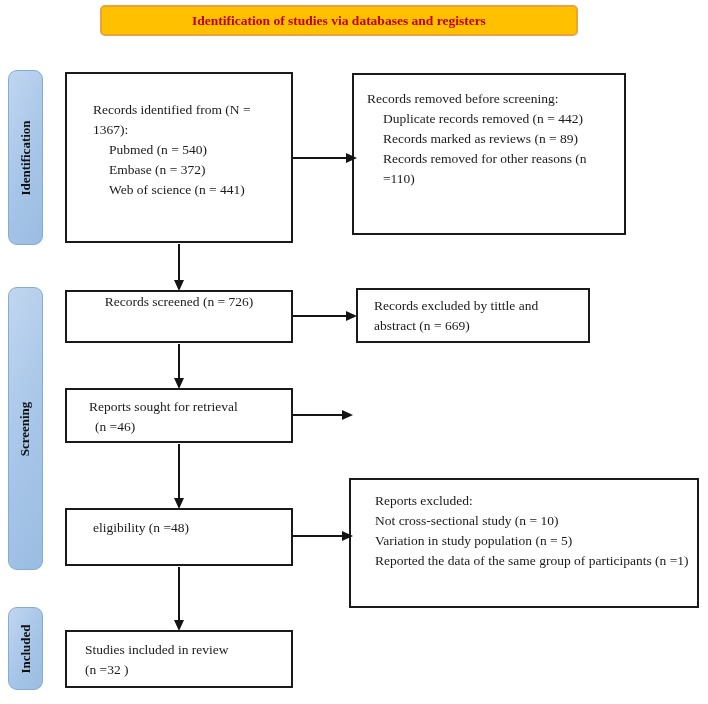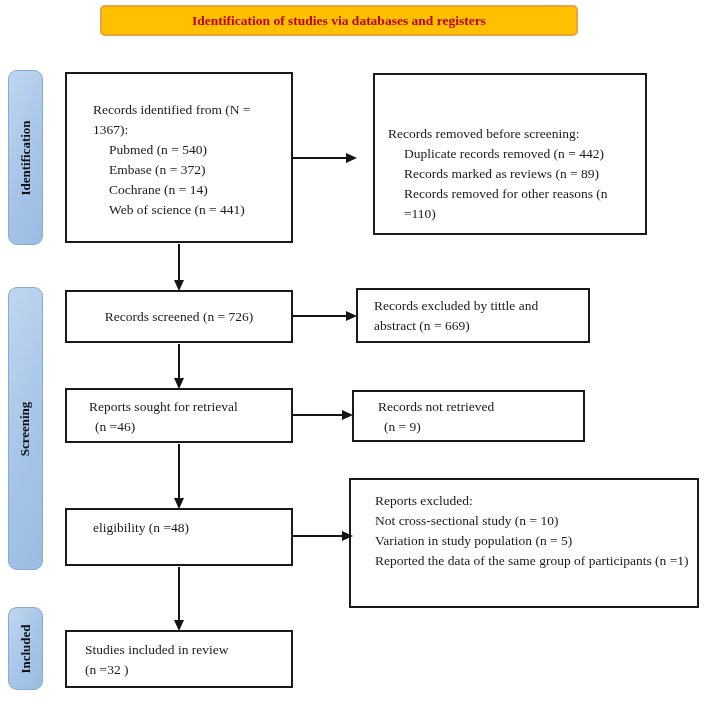--- a/index.html
+++ b/index.html
@@ -55,23 +55,23 @@
     background: #ffffff;
     border: 2px solid #1a1a1a;
     font-size: 13.5px;
     line-height: 20px;
   }
   .fbox .line { display: block; }
   .indent  { padding-left: 16px; }
   .indent2 { padding-left: 6px; }
 
   #box-identified       { left: 65px;  top: 72px;  width: 228px; height: 171px; padding: 26px 8px 0 26px; }
-  #box-removed          { left: 373px; top: 73px;  width: 274px; height: 162px; padding: 49px 8px 0 13px; }
+  #box-removed          { left: 352px; top: 73px;  width: 274px; height: 162px; padding: 14px 8px 0 13px; }
   #box-screened         { left: 65px;  top: 290px; width: 228px; height: 53px;
-                          display: flex; align-items: center; justify-content: center;
+                          display: flex; justify-content: center;
                           text-align: center; padding: 0 6px; }
   #box-excluded-ta      { left: 356px; top: 288px; width: 234px; height: 55px; padding: 6px 10px 8px 16px; }
   #box-sought           { left: 65px;  top: 388px; width: 228px; height: 55px; padding: 7px 8px 0 22px; }
   #box-not-retrieved    { left: 352px; top: 390px; width: 233px; height: 52px; padding: 5px 8px 0 24px; }
   #box-assessed         { left: 65px;  top: 508px; width: 228px; height: 58px; padding: 8px 8px 0 20px; }
   #box-reports-excluded { left: 349px; top: 478px; width: 350px; height: 130px; padding: 11px 8px 0 24px; }
   #box-included         { left: 65px;  top: 630px; width: 228px; height: 58px; padding: 8px 8px 0 18px; }
 
   
   .arrows {
@@ -96,21 +96,20 @@
     <span class="stage-label">Screening</span>
   </div>
   <div class="stage" id="stage-included">
     <span class="stage-label">Included</span>
   </div>
 
   <div class="fbox" id="box-identified">
     <span class="line">Records identified from (N = 1367):</span>
     <span class="line indent">Pubmed (n = 540)</span>
     <span class="line indent">Embase (n = 372)</span>
-    <span class="line indent">Cochrane (n = 14)</span>
     <span class="line indent">Web of science (n = 441)</span>
   </div>
 
   <div class="fbox" id="box-removed">
     <span class="line">Records removed before screening:</span>
     <span class="line indent">Duplicate records removed (n = 442)</span>
     <span class="line indent">Records marked as reviews (n = 89)</span>
     <span class="line indent">Records removed for other reasons (n =110)</span>
   </div>
 
@@ -120,24 +119,20 @@
 
   <div class="fbox" id="box-excluded-ta">
     <span class="line">Records excluded by tittle and abstract (n = 669)</span>
   </div>
 
   <div class="fbox" id="box-sought">
     <span class="line">Reports sought for retrieval</span>
     <span class="line indent2">(n =46)</span>
   </div>
 
-  <div class="fbox" id="box-not-retrieved">
-    <span class="line">Records not retrieved</span>
-    <span class="line indent2">(n = 9)</span>
-  </div>
 
   <div class="fbox" id="box-assessed">
     <span class="line indent2">eligibility (n =48)</span>
   </div>
 
   <div class="fbox" id="box-reports-excluded">
     <span class="line">Reports excluded:</span>
     <span class="line">Not cross-sectional study (n = 10)</span>
     <span class="line">Variation in study population (n = 5)</span>
     <span class="line">Reported the data of the same group of participants (n =1)</span>

